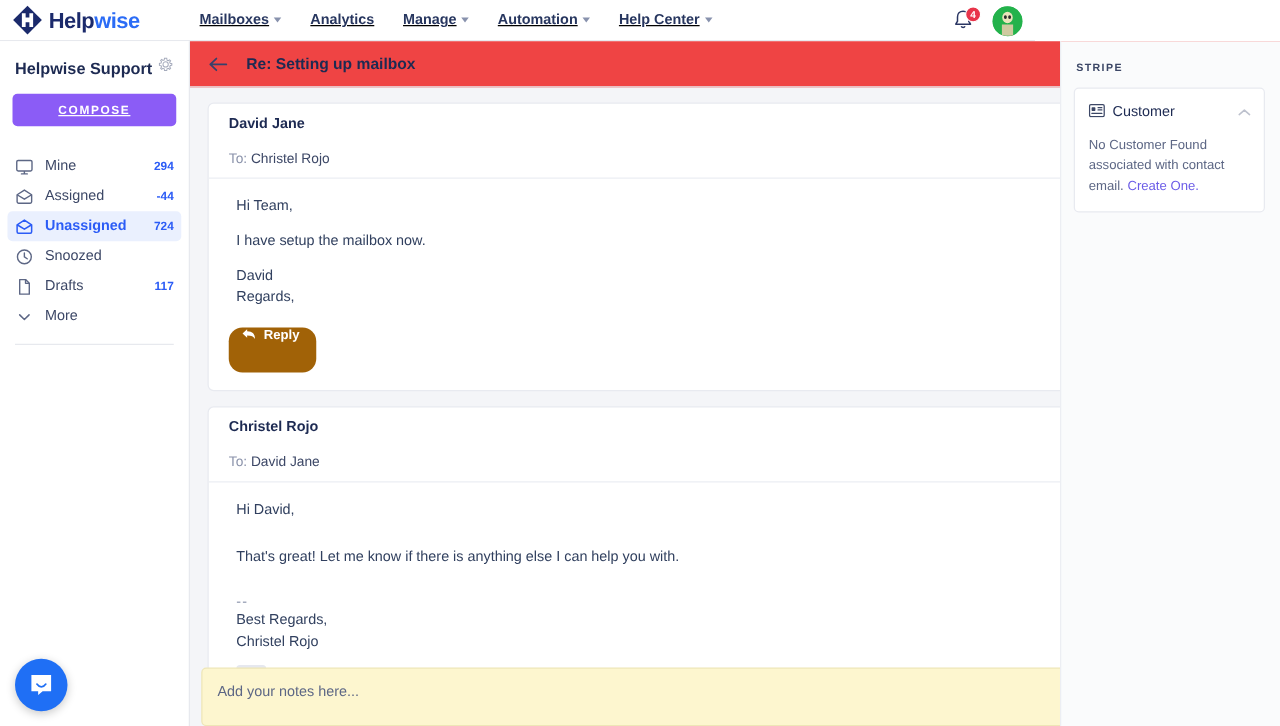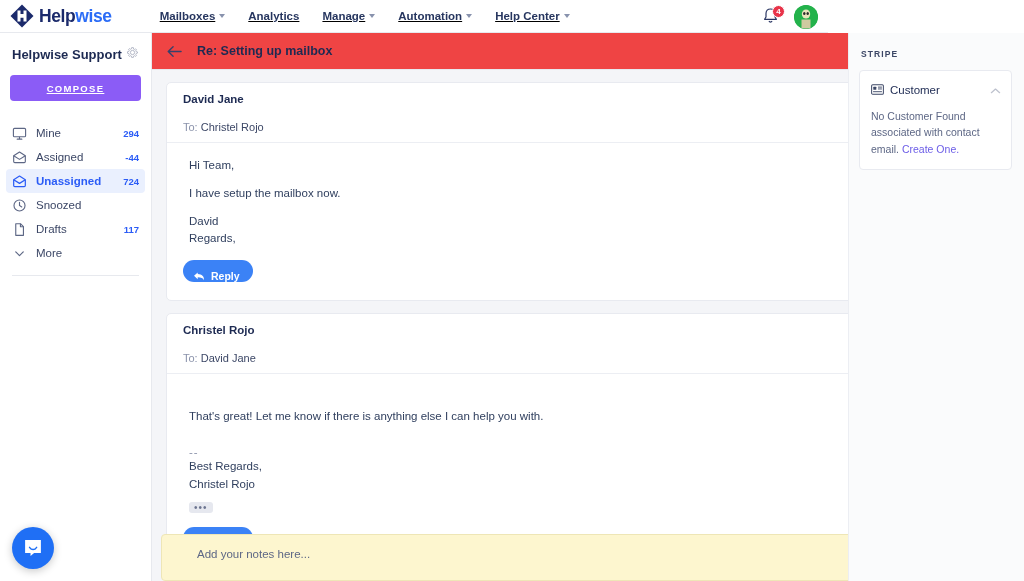--- a/index.html
+++ b/index.html
@@ -142,34 +142,34 @@
   .line.gap { height: 10px; }
   .sig-dashes { font-size: 11.5px; color: #8b93ab; letter-spacing: 1px; }
   .more-dots {
     display: inline-block; background: #e6e8ef; border-radius: 3px;
     color: #7a melted; padding: 1px 5px; margin: 8px 0 0 0;
     font-size: 10px; color: #6c7590; letter-spacing: 1px; line-height: 9px;
     cursor: pointer;
   }
   .msg-foot { padding: 6px 16px 14px 16px; }
   .reply-btn {
-    display: inline-flex; align-items: flex-end; gap: 6px; height: 22px;
-    background: #3b82f6; border-radius: 11px; padding: 0 13px 0 10px;
+    display: inline-flex; align-items: flex-start; gap: 6px; height: 36px;
+    background: #a16207; border-radius: 11px; padding: 0 13px 0 10px;
     color: #fff; font-size: 10.5px; font-weight: bold; cursor: pointer;
   }
   .stripe-float {
     position: absolute; right: 8px; top: 130px; width: 46px; height: 38px;
     background: #fff; border: 1px solid #e5e7ee; border-radius: 4px;
     display: flex; align-items: center; justify-content: center;
     color: #6b5ce7; font-size: 19px; font-weight: bold; font-style: italic;
   }
 
   .notes {
     position: absolute; left: 161px; bottom: 0; width: 721px; height: 47px;
-    background: #fdf6cf; border: 1px solid #eee6b6; border-radius: 4px; padding-left: 23px;
+    background: #fdf6cf; border: 1px solid #eee6b6; border-radius: 4px;
   }
   .notes-ph {
     font-size: 11.5px; color: #5d6785; padding: 13px 0 0 12px;
   }
 
   
   .rpanel {
     position: absolute; top: 33px; right: 0; width: 176px; height: 548px;
     background: #fafbfc; border-left: 1px solid #eceef3;
   }
@@ -408,20 +408,21 @@
             <span>
               <svg width="12" height="9" viewBox="0 0 14 10">
                 <path d="M7 .8C3.6.8 1.2 3.4.6 5c.6 1.6 3 4.2 6.4 4.2S12.8 6.6 13.4 5C12.8 3.4 10.4.8 7 .8z" fill="none" stroke="#8b93ab" stroke-width="1"></path>
                 <circle cx="7" cy="5" r="1.7" fill="none" stroke="#8b93ab" stroke-width="1"></circle>
               </svg>
             </span>
             <span>Jan 26, 2</span>
           </div>
         </div>
         <div class="msg-body">
+          <div class="line">Hi David,</div>
           <div class="line gap"></div>
           <div class="line gap"></div>
           <div class="line">That's great! Let me know if there is anything else I can help you with.</div>
           <div class="line gap"></div>
           <div class="line gap"></div>
           <div class="sig-dashes">--</div>
           <div class="line">Best Regards,</div>
           <div class="line">Christel Rojo</div>
           <span class="more-dots">•••</span>
         </div>

